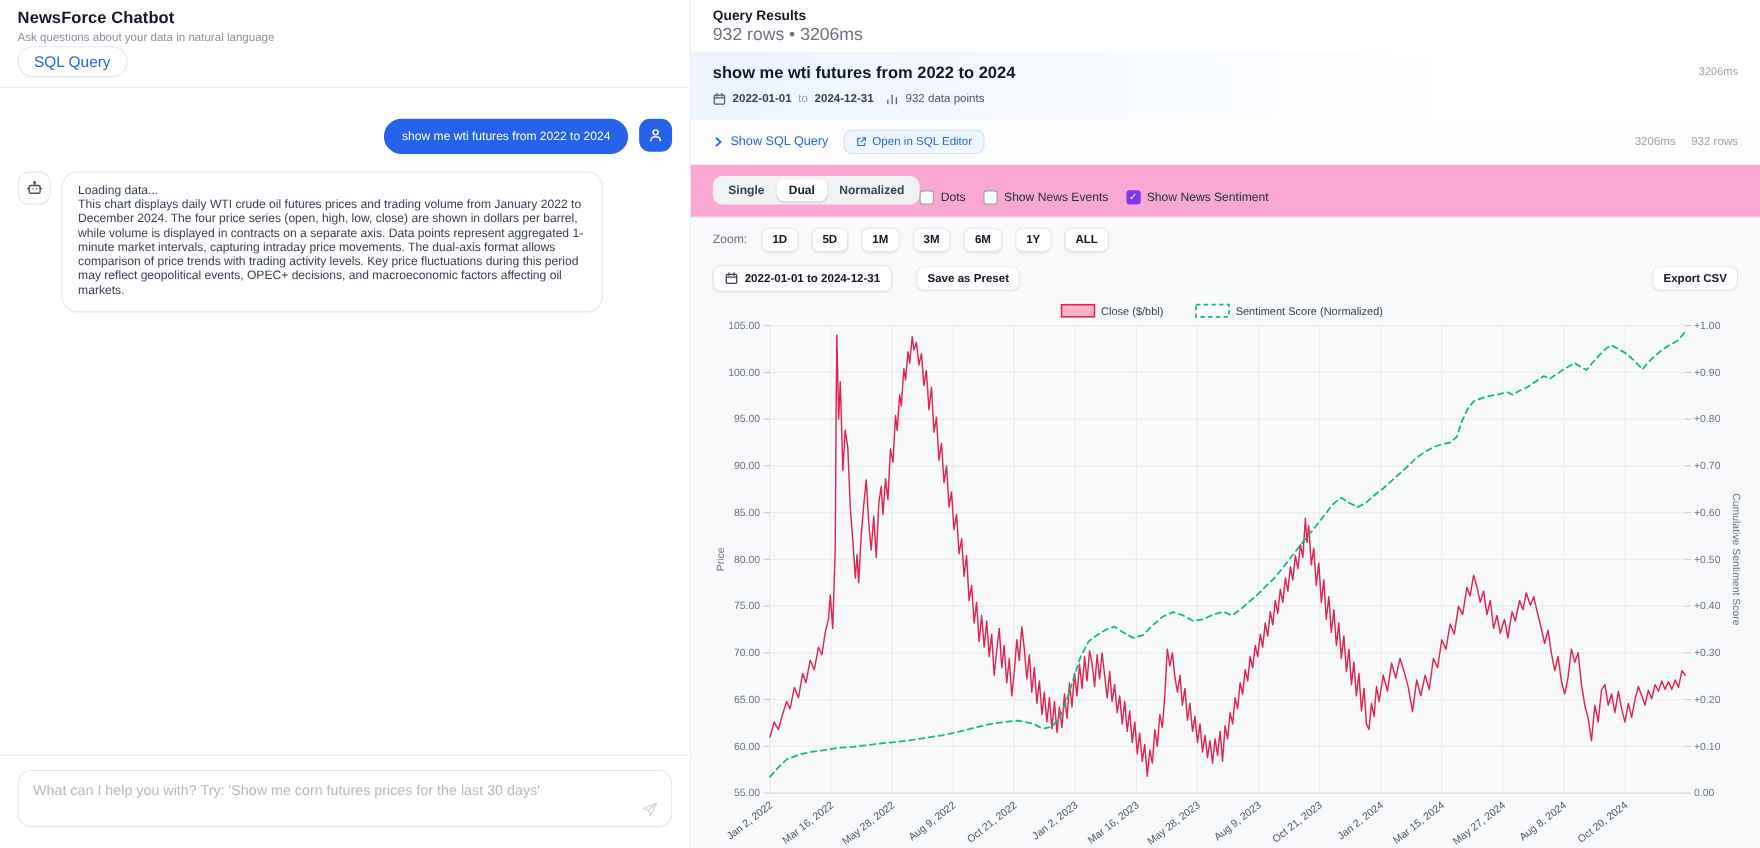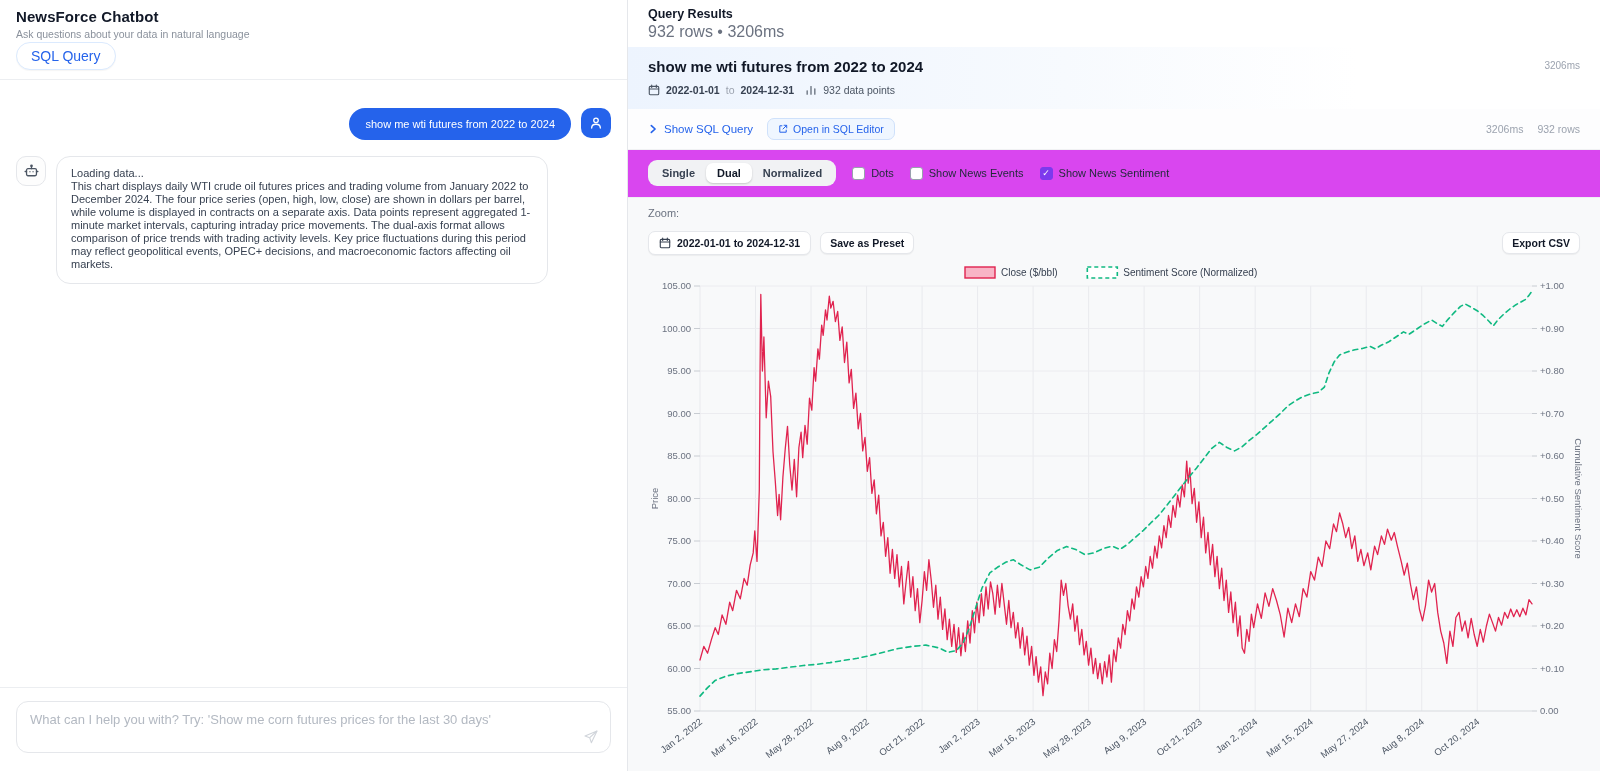--- a/index.html
+++ b/index.html
@@ -41,33 +41,33 @@
   .qb-meta { display:flex; align-items:center; gap:6px; margin-top:9px; font-size:10.5px; color:#4b5563; }
   .qb-meta .strong { font-weight:600; color:#374151; }
   .qb-meta .sep { color:#9ca3af; }
   .qb-time { font-size:10px; color:#9ca3af; padding-top:2px; }
   .sql-row { display:flex; align-items:center; padding:9px 20px; border-bottom:1px solid #f0f1f3; background:#fdfdfe; }
   .show-sql { display:flex; align-items:center; gap:6px; color:#2563eb; font-size:11.5px; font-weight:500; cursor:pointer; }
   .open-editor { display:flex; align-items:center; gap:5px; margin-left:14px; background:#eff6ff; border:1px solid #cfe1fb;
     color:#2563eb; font-size:10.5px; font-weight:500; padding:4px 10px; border-radius:7px; cursor:pointer; font-family:inherit; }
   .sql-row .spacer, .ctrl-row .spacer, .date-row .spacer { flex:1; }
   .sql-row-meta { font-size:10.5px; color:#9ca3af; display:flex; gap:14px; }
-  .ctrl-row { display:flex; align-items:center; gap:16px; padding:10px 20px 11px; border-bottom:1px solid #eef0f2; background:#d946ef; }
+  .ctrl-row { display:flex; align-items:flex-end; gap:0; padding:10px 20px 11px; border-bottom:1px solid #eef0f2; background:#f9a8d4; }
   .segmented { display:flex; background:#f1f2f4; border-radius:9px; padding:3px; }
   .seg-btn { font-size:11px; font-weight:600; color:#374151; padding:4px 11px; border-radius:7px; cursor:pointer; white-space:nowrap; }
   .seg-btn.selected { background:#fff; color:#111827; box-shadow:0 1px 2px rgba(0,0,0,.18); }
   .chk { display:flex; align-items:center; gap:6px; font-size:11px; color:#1f2937; cursor:pointer; }
   .chk .box { width:13px; height:13px; border:1.5px solid #98a1ad; border-radius:3px; background:#fff; display:flex;
     align-items:center; justify-content:center; font-size:9px; color:#fff; }
   .chk .box.checked { background:#7c3aed; border-color:#7c3aed; }
   .zoom-row { display:flex; align-items:center; gap:12px; padding:9px 20px 5px; background:#f8f9fa; }
   .zoom-label { font-size:11px; color:#6b7280; margin-right:1px; }
   .btn { background:#fff; border:1px solid #e5e7eb; border-radius:7px; font-size:10.5px; font-weight:600; color:#111827;
     padding:4px 9px; cursor:pointer; box-shadow:0 1px 1px rgba(0,0,0,.05); font-family:inherit; white-space:nowrap; }
-  .date-row { display:flex; align-items:center; gap:9px; padding:7px 20px 9px; background:#f8f9fa; }
+  .date-row { display:flex; align-items:center; gap:22px; padding:7px 20px 9px; background:#f8f9fa; }
   .btn.with-icon { display:flex; align-items:center; gap:6px; padding:5px 10px; }
   .chart-area { flex:1; background:#f8f9fa; min-height:0; }
   #chart-svg { display:block; }
   #chart-svg text { font-family:"Liberation Sans","DejaVu Sans",sans-serif; }
 </style>
 </head>
 <body>
 
 <div class="app">
 
@@ -193,20 +193,29 @@
           <label class="chk">
             <span class="box checked">✓</span>
             <span>Show News Sentiment</span>
           </label>
         </div>
       <span class="spacer"></span>
     </div>
 
     <div class="zoom-row">
       <span class="zoom-label">Zoom:</span>
+      <div id="zoom-buttons" style="display:flex;gap:12px;">
+          <button class="btn">1D</button>
+          <button class="btn">5D</button>
+          <button class="btn">1M</button>
+          <button class="btn">3M</button>
+          <button class="btn">6M</button>
+          <button class="btn">1Y</button>
+          <button class="btn">ALL</button>
+        </div>
     </div>
 
     <div class="date-row">
       <button class="btn with-icon">
         <svg width="12" height="12" viewBox="0 0 14 14" fill="none" stroke="#374151" stroke-width="1.3" stroke-linecap="round">
           <rect x="1.5" y="2.8" width="11" height="9.7" rx="1.2"></rect>
           <line x1="4.3" y1="1.2" x2="4.3" y2="4"></line>
           <line x1="9.7" y1="1.2" x2="9.7" y2="4"></line>
           <line x1="1.5" y1="5.8" x2="12.5" y2="5.8"></line>
         </svg>

